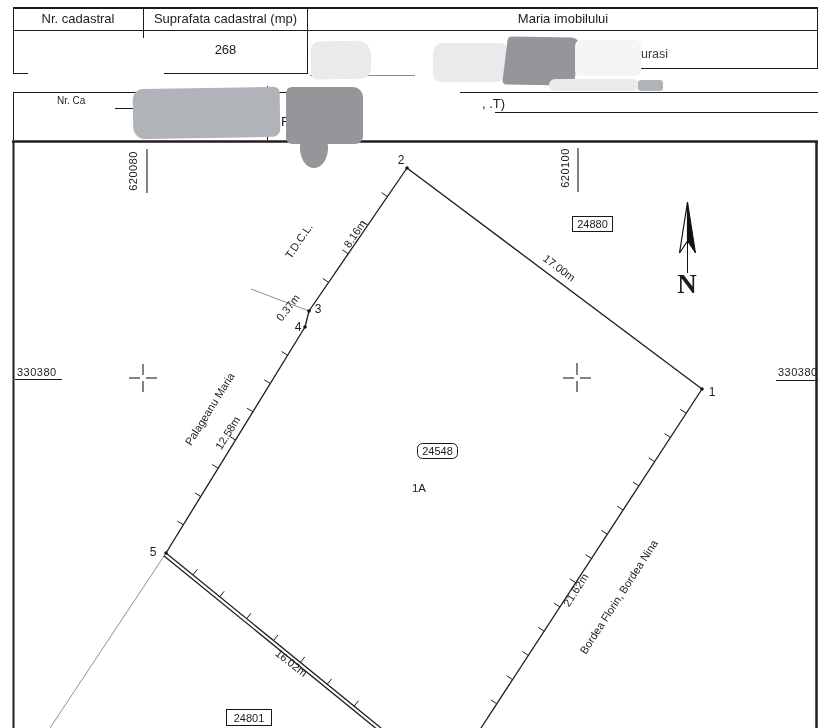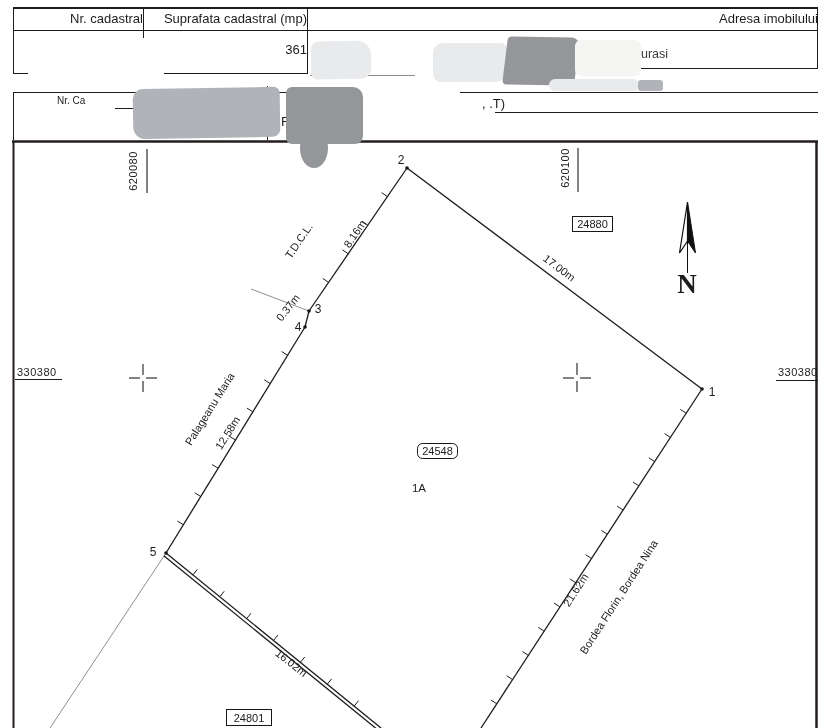--- a/index.html
+++ b/index.html
@@ -6,21 +6,21 @@
   body{
     width:822px;height:728px;position:relative;overflow:hidden;
     background:#ffffff;
     font-family:"Liberation Sans", sans-serif;
     color:var(--c-line,#1c1c1c);
   }
   .hl{position:absolute;background:var(--c-line,#1c1c1c);height:1px;z-index:1;}
   .vl{position:absolute;background:var(--c-line,#1c1c1c);width:1px;z-index:1;}
   .thick{height:2px;}
   .txt{position:absolute;z-index:3;white-space:nowrap;text-align:right;}
-  .ctr{text-align:right;}
+  .ctr{text-align:center;}
   .blob{position:absolute;z-index:6;}
   #map{position:absolute;left:0;top:140px;z-index:2;}
   svg text{fill:var(--c-line,#1c1c1c);font-family:"Liberation Sans", sans-serif;}
   .ms{font-size:11px;text-anchor:middle;}
   .own{font-size:11px;text-anchor:middle;}
   .pt{font-size:12px;text-anchor:middle;}
   .gl{font-size:11px;letter-spacing:.5px;}
   .bx{font-size:11px;text-anchor:middle;}
   .north-n{font-family:"Liberation Serif", serif;font-weight:700;font-size:27px;text-anchor:middle;}
   .edge{stroke:var(--c-line,#1c1c1c);stroke-width:1.3;}
@@ -36,22 +36,22 @@
 <div class="vl" style="left:13px;top:7px;height:67px;"></div>
 <div class="vl" style="left:143px;top:7px;height:31px;"></div>
 <div class="vl" style="left:307px;top:7px;height:67px;"></div>
 <div class="vl" style="left:817px;top:7px;height:61px;"></div>
 <div class="hl" style="left:13px;top:73px;width:294px;"></div>
 <div class="hl" style="left:597px;top:68px;width:221px;"></div>
 <div class="hl" style="left:310px;top:75px;width:105px;background:#8a8a8a;"></div>
 
 <div class="txt ctr" style="left:13px;top:11px;width:130px;font-size:13px;">Nr. cadastral</div>
 <div class="txt ctr" style="left:144px;top:11px;width:163px;font-size:13px;">Suprafata cadastral (mp)</div>
-<div class="txt ctr" style="left:308px;top:11px;width:510px;font-size:13px;">Adresa imobilului</div>
-<div class="txt ctr" style="left:144px;top:42px;width:163px;font-size:13px;">361</div>
+<div class="txt ctr" style="left:308px;top:11px;width:510px;font-size:13px;">Maria imobilului</div>
+<div class="txt ctr" style="left:144px;top:42px;width:163px;font-size:13px;">268</div>
 <div class="txt" style="left:641px;top:47px;font-size:12.5px;color:#3a3a3a;">urasi</div>
 
 <div class="hl" style="left:13px;top:92px;width:347px;"></div>
 <div class="hl" style="left:460px;top:92px;width:358px;"></div>
 <div class="vl" style="left:13px;top:92px;height:48px;"></div>
 <div class="vl" style="left:267px;top:86px;height:54px;"></div>
 <div class="hl" style="left:115px;top:108px;width:152px;"></div>
 <div class="hl" style="left:495px;top:112px;width:323px;"></div>
 
 <div class="txt" style="left:57px;top:95px;font-size:10px;">Nr. Ca</div>

